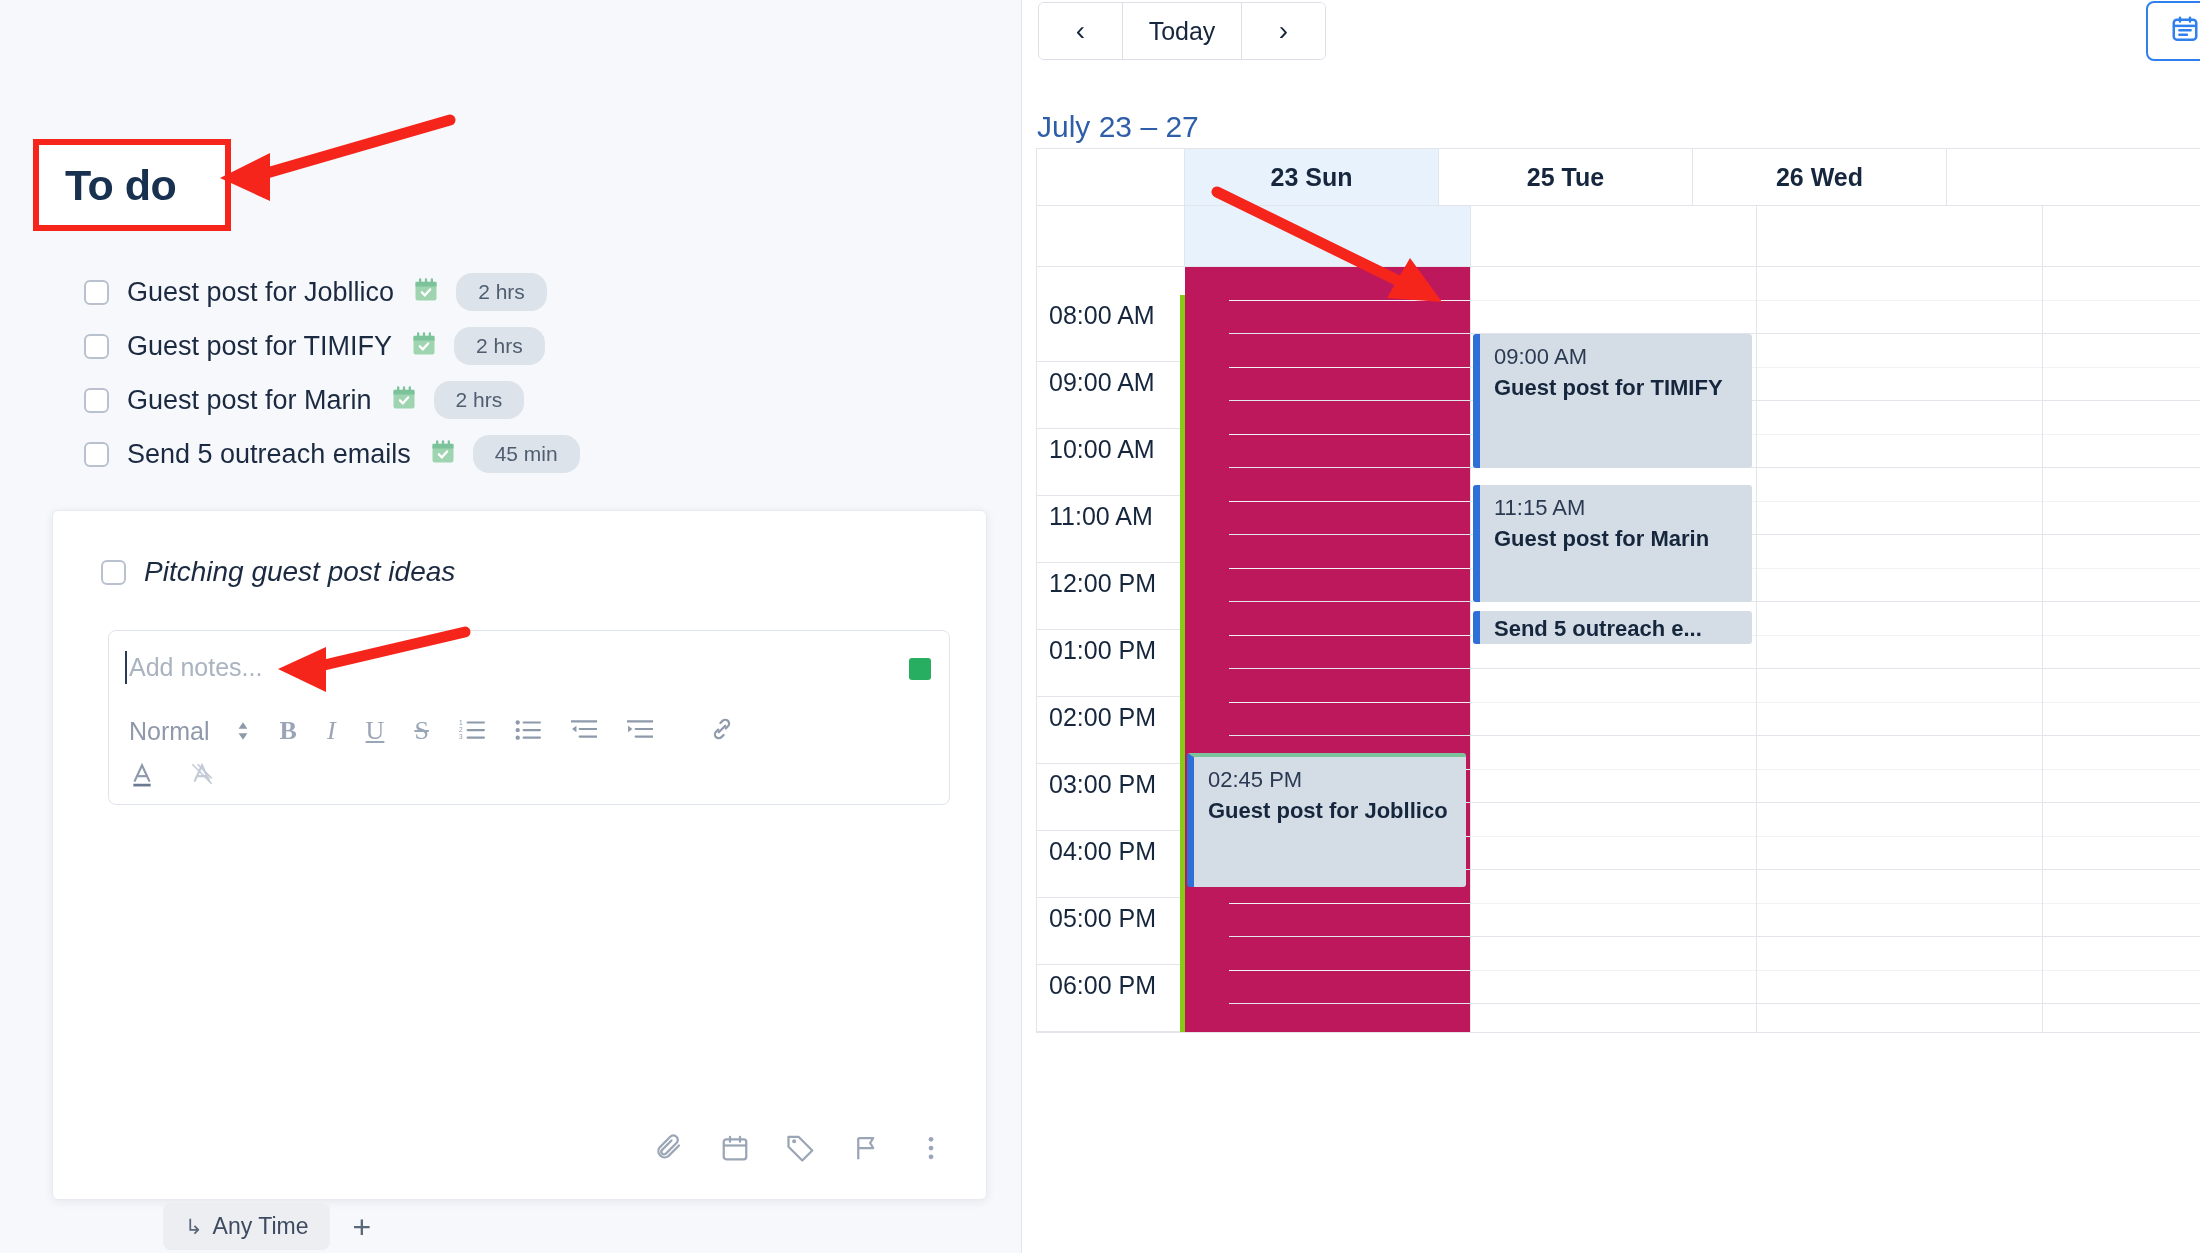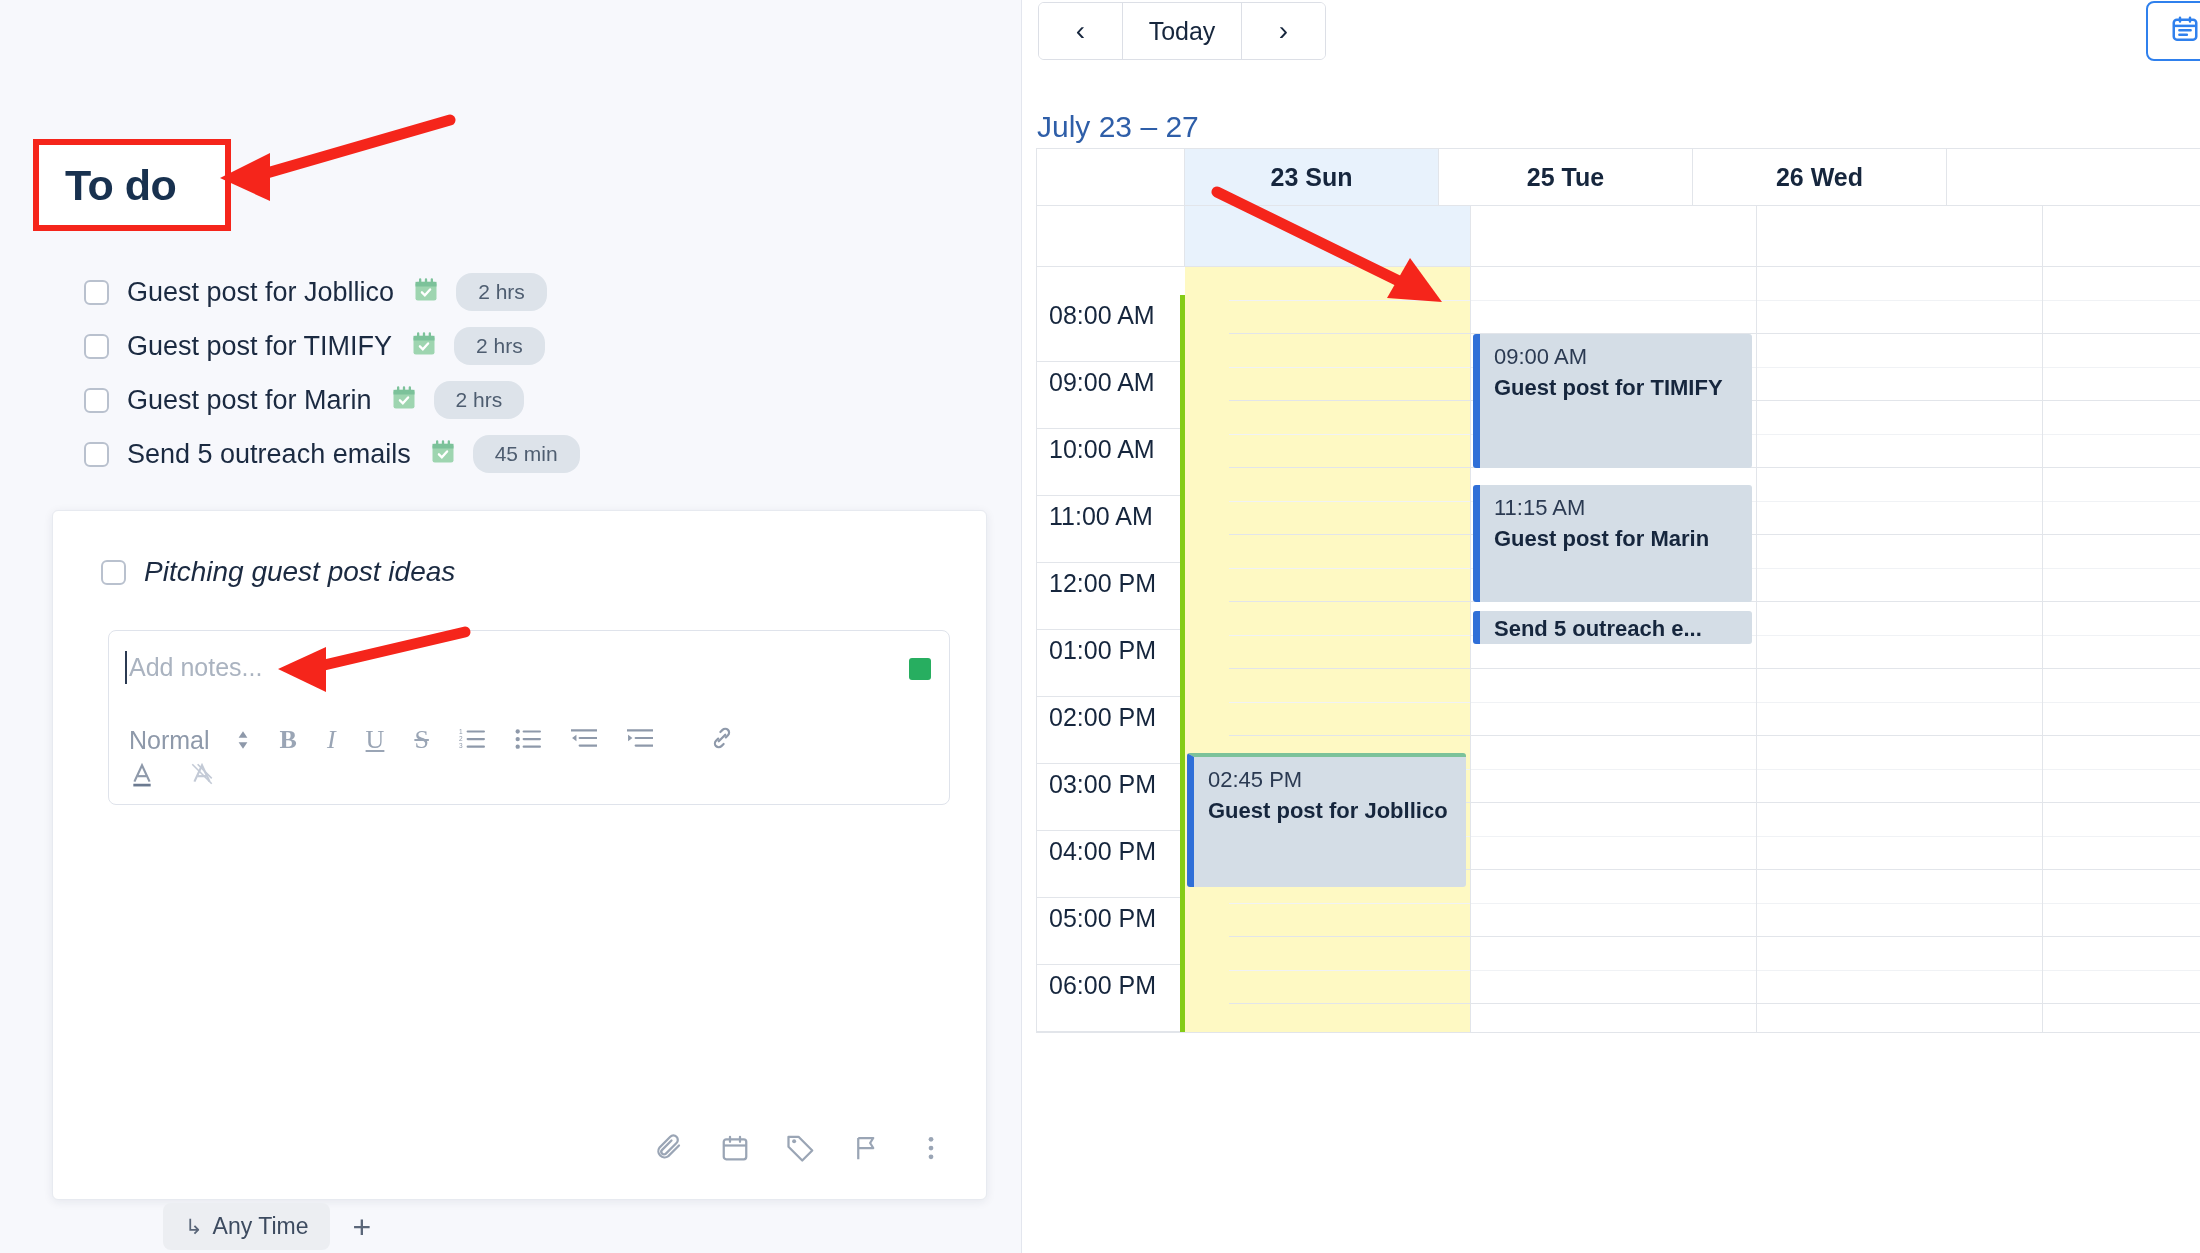--- a/index.html
+++ b/index.html
@@ -67,21 +67,21 @@
   }
   .notes-caret {
     position: absolute; left: 16px; top: 20px;
     width: 2px; height: 33px; background: #2b3a52;
   }
   .color-swatch {
     position: absolute; right: 18px; top: 27px;
     width: 22px; height: 22px; background: #27ae60; border-radius: 3px;
   }
   .tb-row { position: absolute; display: flex; align-items: center; }
-  .tb-row-1 { left: 20px; top: 94px; }
+  .tb-row-1 { left: 20px; top: 85px; }
   .tb-row-2 { left: 20px; top: 130px; }
   .tb-normal { font-size: 25px; color: #8e99aa; }
   .tb-stepper { margin-left: 26px; display: flex; flex-direction: column; gap: 3px; }
   .tb-btn {
     font-size: 26px; color: #9aa5b5; margin-left: 30px;
     font-family: "Liberation Serif", serif; line-height: 1;
   }
   .tb-ico { margin-left: 30px; }
 
   .sched-area { position: absolute; left: 110px; top: 692px; }
@@ -147,21 +147,21 @@
   .time-col { width: 148px; flex: none; border-right: 5px solid #84cc16; margin-top: 28px; }
   .time-slot {
     height: 67px; font-size: 25px; color: #16263d;
     padding-left: 12px; padding-top: 6px;
     border-bottom: 1px solid #e2e5ea;
   }
   .day-col {
     width: 286px; flex: none; border-right: 1px solid #e2e5ea;
     position: relative;
   }
-  .day-col.today { background: #fef9c3; padding-left: 44px; }
+  .day-col.today { background: #be185d; padding-left: 44px; }
   .half-line { height: 33.5px; border-bottom: 1px solid #f0f2f5; }
   .hour-line { height: 33.5px; border-bottom: 1px solid #e2e5ea; }
 
   .event {
     position: absolute; left: 2px; right: 4px;
     background: #d4dde6; border-left: 7px solid #2f6fd8;
     border-radius: 3px; padding: 10px 0 0 14px; overflow: hidden;
   }
   .event.green-top { border-top: 4px solid #7cc29a; }
   .ev-time { font-size: 22px; color: #2b3a52; margin-bottom: 4px; }

